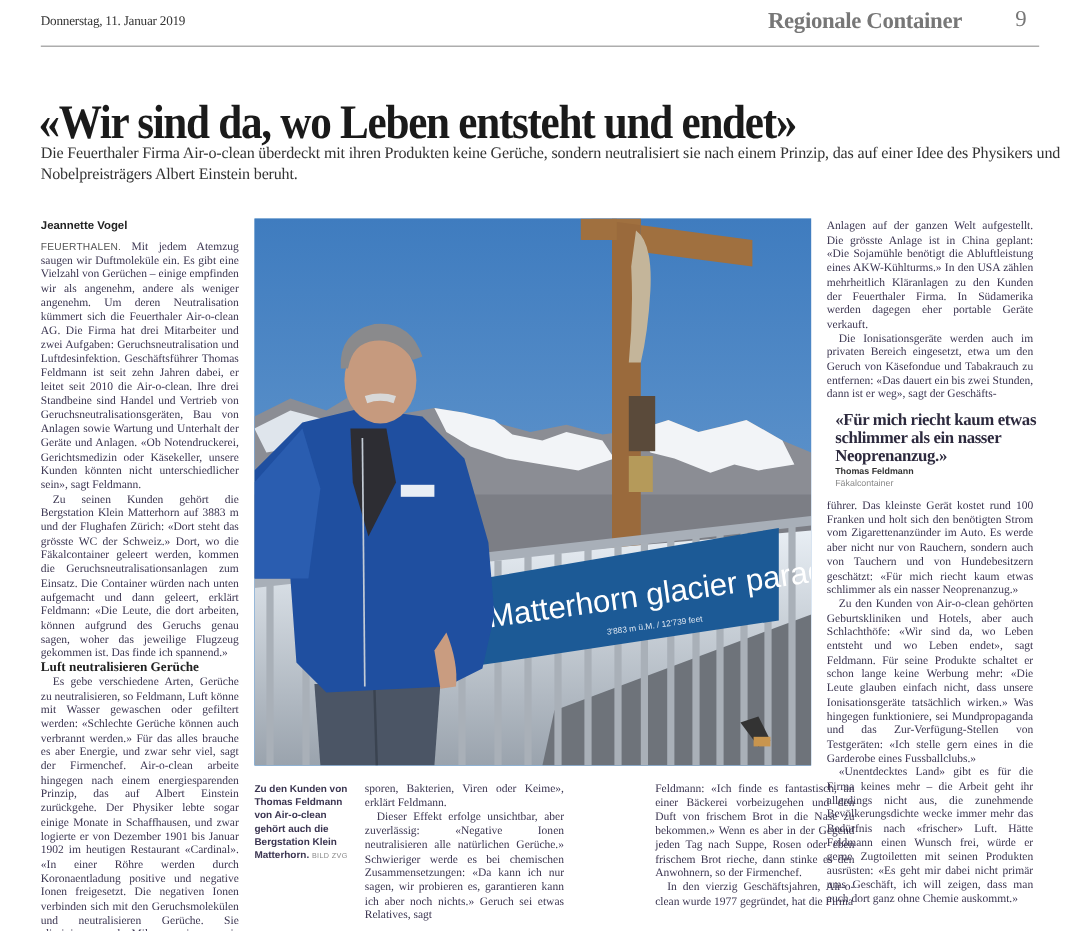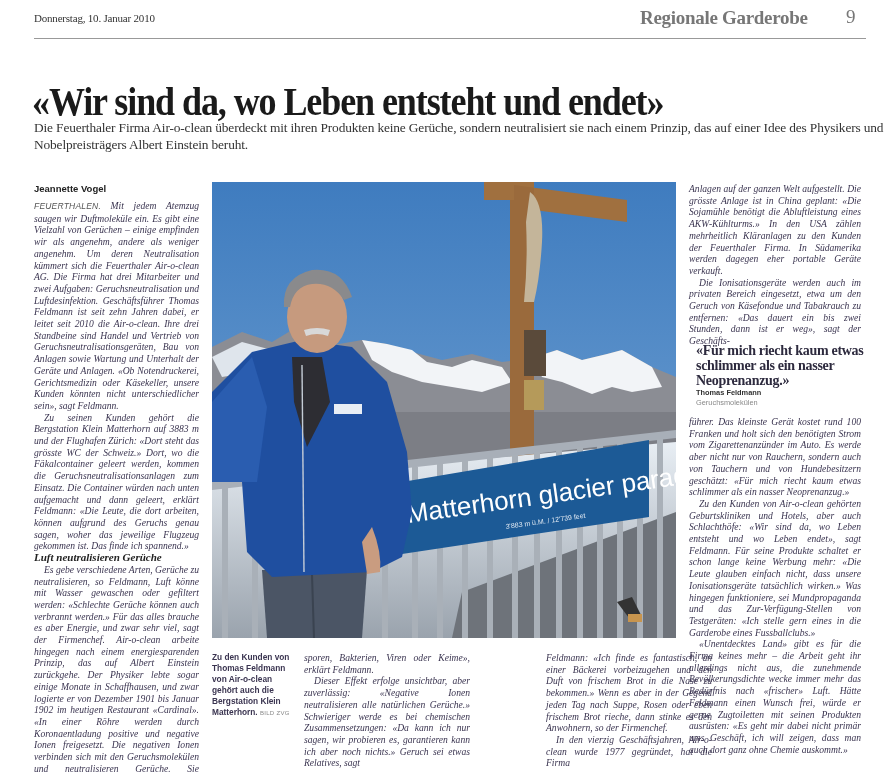--- a/index.html
+++ b/index.html
@@ -9,21 +9,21 @@
     .header-date { position: absolute; left: 34px; top: 12px; font-size: 11px; color: #333; letter-spacing: -0.2px; }
     .header-section { position: absolute; left: 640px; top: 7px; font-size: 19px; font-weight: bold; color: #777; letter-spacing: -0.3px; }
     .header-page { position: absolute; left: 846px; top: 6px; font-size: 19px; color: #777; }
     .header-rule { position: absolute; left: 34px; top: 38px; width: 832px; height: 1px; background: #999; }
 
     .headline { position: absolute; left: 32px; top: 80px; font-size: 40px; font-weight: bold; color: #1a1a1a; letter-spacing: -1.2px; white-space: nowrap; transform: scaleX(0.9); transform-origin: left top; line-height: 1.1; }
     .lead { position: absolute; left: 34px; top: 119px; width: 860px; font-size: 13.4px; line-height: 17px; color: #333; letter-spacing: -0.15px; }
 
     .author { position: absolute; left: 34px; top: 183px; font-family: "Liberation Sans", sans-serif; font-size: 9.5px; font-weight: bold; color: #222; }
 
-    .col { position: absolute; font-size: 9.6px; line-height: 11.7px; color: #3a3450; text-align: justify; hyphens: manual; font-style: italic; }
+    .col { position: absolute; font-size: 9.6px; line-height: 11.7px; color: #3a3450; text-align: justify; hyphens: manual; }
     .col p { margin: 0; }
     .col p.indent { text-indent: 10px; }
     .col-1 { left: 34px; top: 200px; width: 165px; }
     .col-2 { left: 304px; top: 652px; width: 166px; }
     .col-3 { left: 509px; top: 652px; width: 166px; margin-left: 37px; }
     .col-4 { left: 689px; top: 183px; width: 172px; }
     .col-4b { left: 689px; top: 416px; width: 172px; }
     .dateline { font-family: "Liberation Sans", sans-serif; font-size: 8.5px; color: #555; letter-spacing: 0.2px; }
     .subhead { font-weight: bold; font-size: 11px; color: #222; margin-top: 6px; margin-bottom: 1px; text-align: left; }
 
@@ -34,22 +34,22 @@
     .caption .credit { font-weight: normal; font-size: 6px; color: #888; letter-spacing: 0.3px; }
 
     .quote { position: absolute; left: 696px; top: 343px; width: 180px; font-size: 14px; font-weight: bold; line-height: 15px; color: #2d2a3e; letter-spacing: -0.3px; }
     .quote-name { position: absolute; left: 696px; top: 388px; font-family: Liberation Sans, sans-serif; font-size: 7.4px; font-weight: bold; color: #333; }
     .quote-role { position: absolute; left: 696px; top: 398px; font-family: "Liberation Sans", sans-serif; font-size: 7.4px; color: #888; }
   </style>
 </head>
 <body>
 
 <div>
-  <div class="header-date">Donnerstag, 10. Januar 2010</div>
-  <div class="header-section">Regionale Garderobe</div>
+  <div class="header-date">Donnerstag, 11. Januar 2019</div>
+  <div class="header-section">Regionale Container</div>
   <div class="header-page">9</div>
   <div class="header-rule"></div>
 </div>
 
 <h1 class="headline">«Wir sind da, wo Leben entsteht und endet»</h1>
 <p class="lead">Die Feuerthaler Firma Air-o-clean überdeckt mit ihren Produkten keine Gerüche, sondern neutralisiert sie nach einem Prinzip, das auf einer Idee des Physikers und Nobelpreisträgers Albert Einstein beruht.</p>
 
 <div class="author">Jeannette Vogel</div>
 
 <div class="col col-1">
@@ -146,19 +146,19 @@
   <p class="indent">In den vierzig Geschäftsjahren, Air-o-clean wurde 1977 gegründet, hat die Firma</p>
 </div>
 
 <div class="col col-4">
   <p>Anlagen auf der ganzen Welt aufgestellt. Die grösste Anlage ist in China geplant: «Die Sojamühle benötigt die Abluftleistung eines AKW-Kühlturms.» In den USA zählen mehrheitlich Kläranlagen zu den Kunden der Feuerthaler Firma. In Südamerika werden dagegen eher portable Geräte verkauft.</p>
   <p class="indent">Die Ionisationsgeräte werden auch im privaten Bereich eingesetzt, etwa um den Geruch von Käsefondue und Tabakrauch zu entfernen: «Das dauert ein bis zwei Stunden, dann ist er weg», sagt der Geschäfts-</p>
 </div>
 
 <div class="quote">«Für mich riecht kaum etwas schlimmer als ein nasser Neoprenanzug.»</div>
 <div class="quote-name">Thomas Feldmann</div>
-<div class="quote-role">Geruchsmolekülen</div>
+<div class="quote-role">Fäkalcontainer</div>
 
 <div class="col col-4b">
   <p>führer. Das kleinste Gerät kostet rund 100 Franken und holt sich den benötigten Strom vom Zigarettenanzünder im Auto. Es werde aber nicht nur von Rauchern, sondern auch von Tauchern und von Hundebesitzern geschätzt: «Für mich riecht kaum etwas schlimmer als ein nasser Neoprenanzug.»</p>
   <p class="indent">Zu den Kunden von Air-o-clean gehörten Geburtskliniken und Hotels, aber auch Schlachthöfe: «Wir sind da, wo Leben entsteht und wo Leben endet», sagt Feldmann. Für seine Produkte schaltet er schon lange keine Werbung mehr: «Die Leute glauben einfach nicht, dass unsere Ionisationsgeräte tatsächlich wirken.» Was hingegen funktioniere, sei Mundpropaganda und das Zur-Verfügung-Stellen von Testgeräten: «Ich stelle gern eines in die Garderobe eines Fussballclubs.»</p>
   <p class="indent">«Unentdecktes Land» gibt es für die Firma keines mehr – die Arbeit geht ihr allerdings nicht aus, die zunehmende Bevölkerungsdichte wecke immer mehr das Bedürfnis nach «frischer» Luft. Hätte Feldmann einen Wunsch frei, würde er gerne Zugtoiletten mit seinen Produkten ausrüsten: «Es geht mir dabei nicht primär ums Geschäft, ich will zeigen, dass man auch dort ganz ohne Chemie auskommt.»</p>
 </div>
 
 </body></html>

